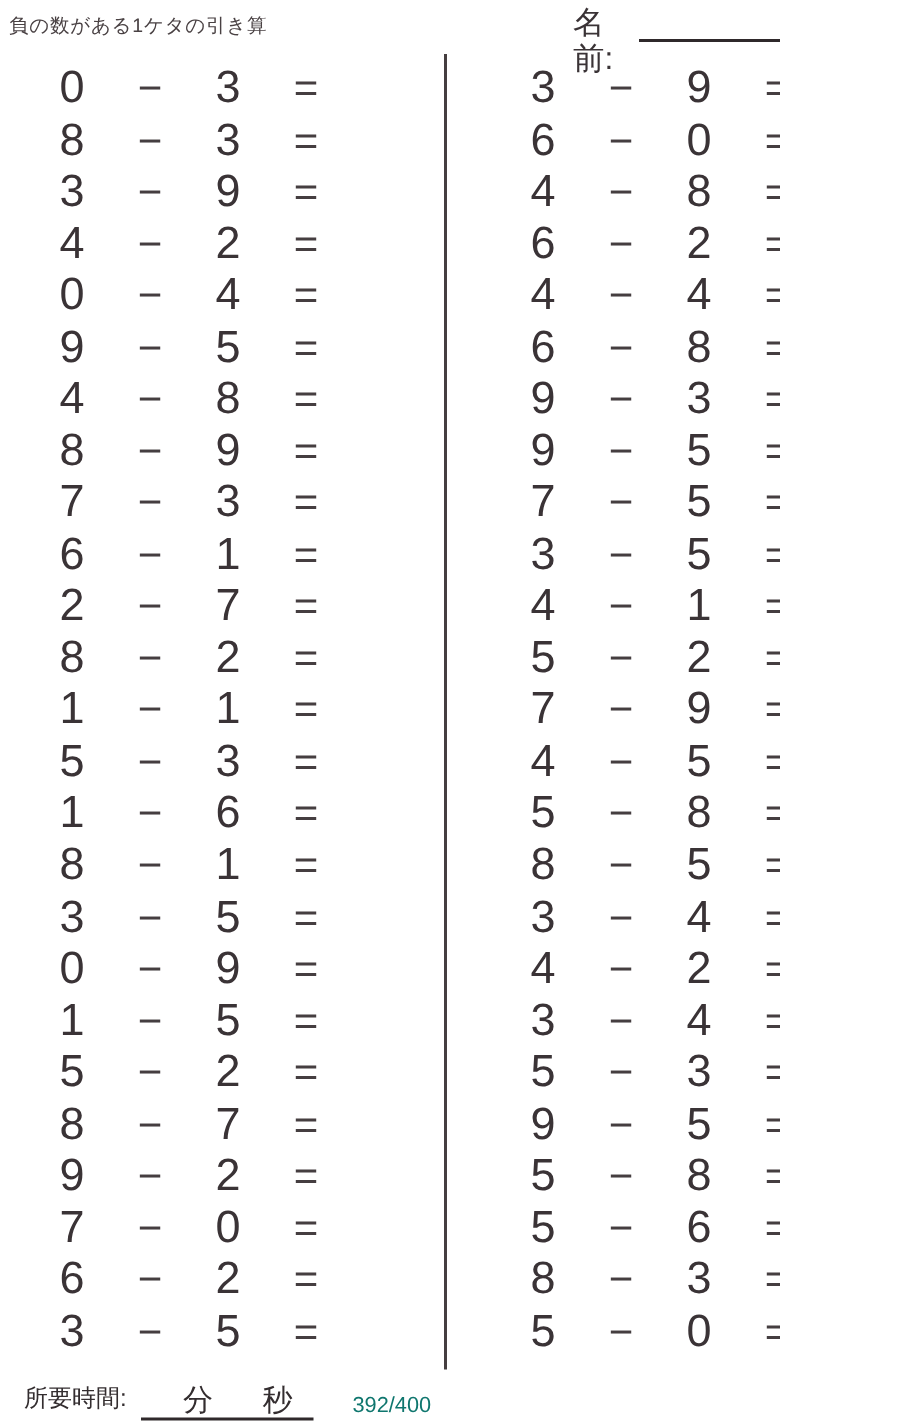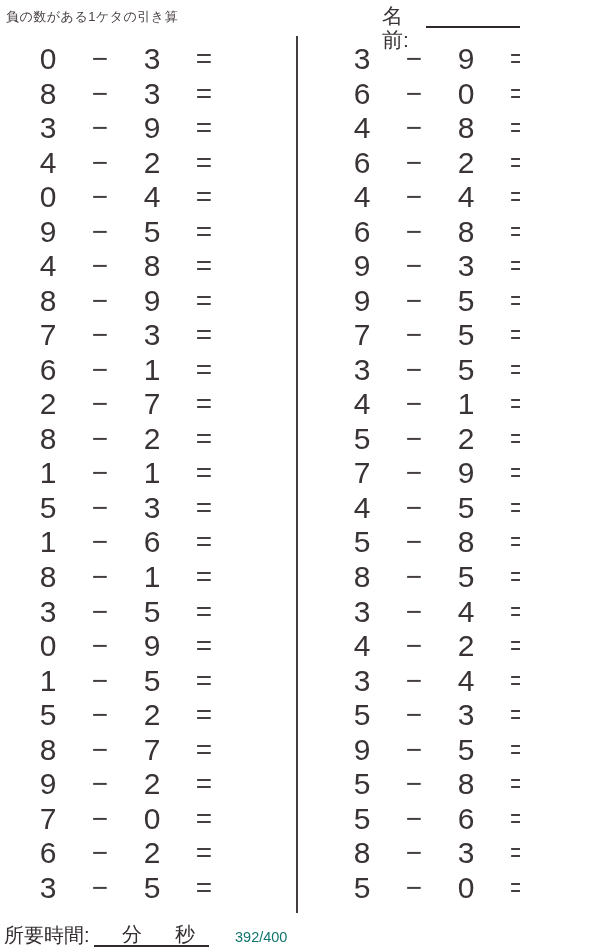--- a/index.html
+++ b/index.html
@@ -78,23 +78,23 @@
     font-weight: 400;
     line-height: 34px;
     color: #3a3336;
   }
   .problem-row .op { font-size: 28px; color: #453e40; }
   .problem-row .eq { font-size: 28px; color: #453e40; }
 
   
   .time-label {
     position: absolute;
-    left: 4px;
+    left: 16px;
     top: 922px;
-    font-size: 20px;
+    font-size: 16px;
     color: #332d2f;
   }
   .time-line {
     position: absolute;
     left: 94px;
     top: 922px;
     width: 115px;
     height: 25px;
     display: inline-flex;
     justify-content: space-between;

